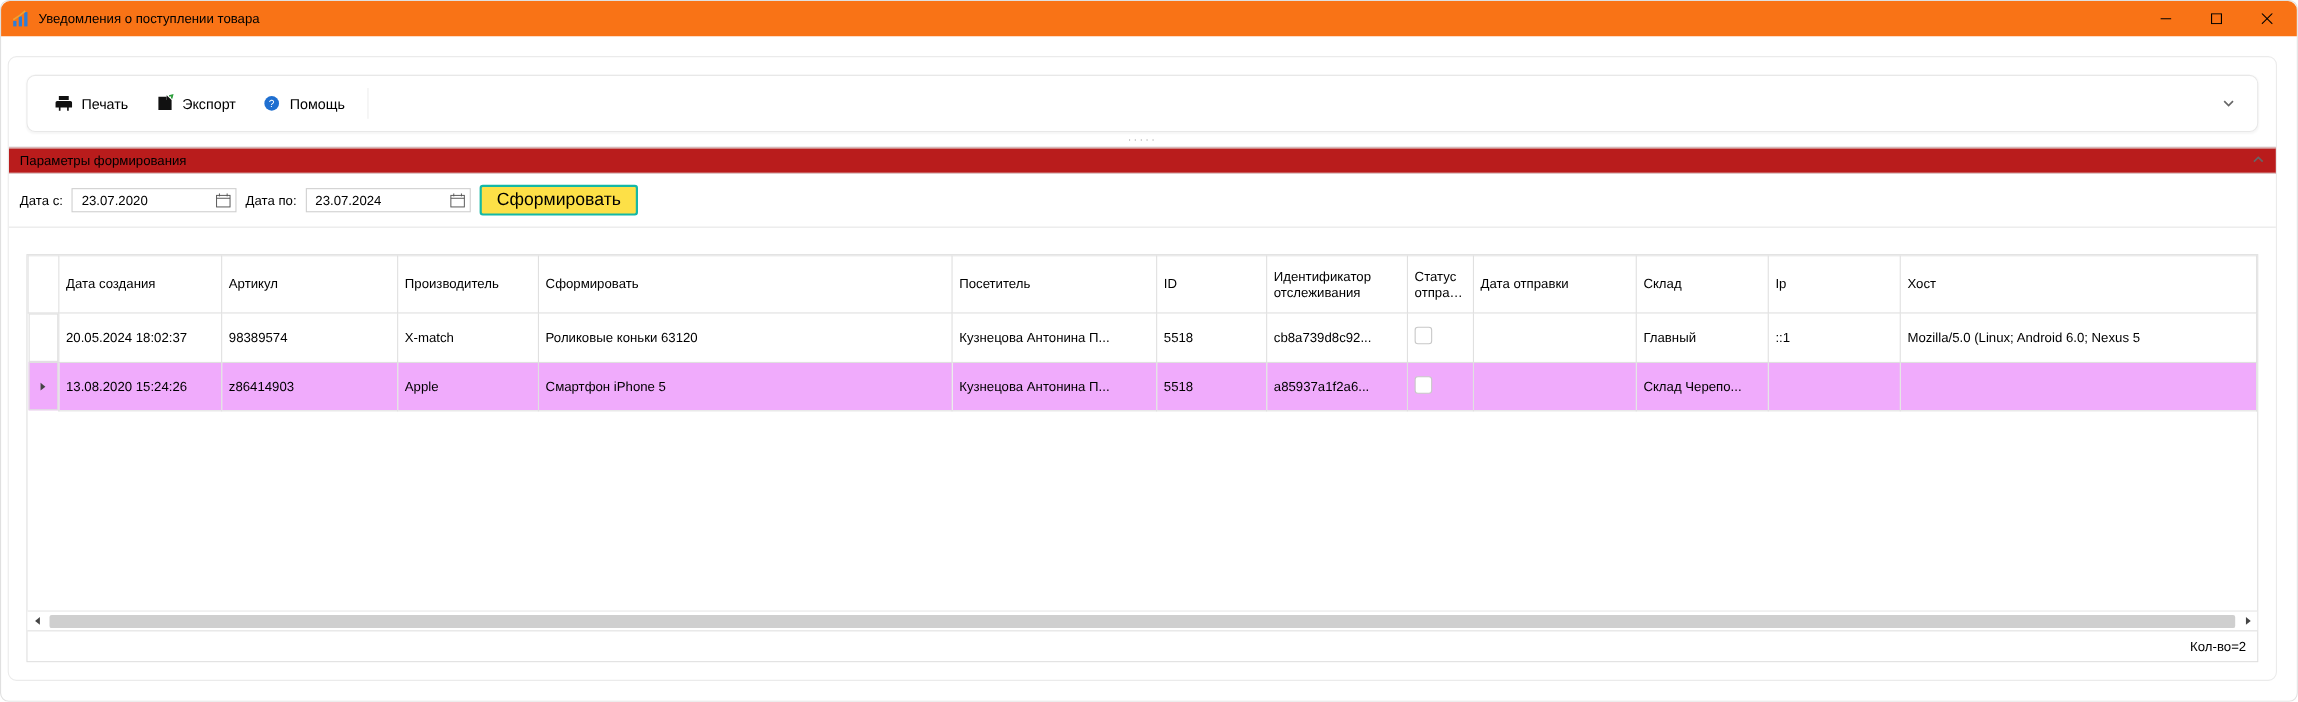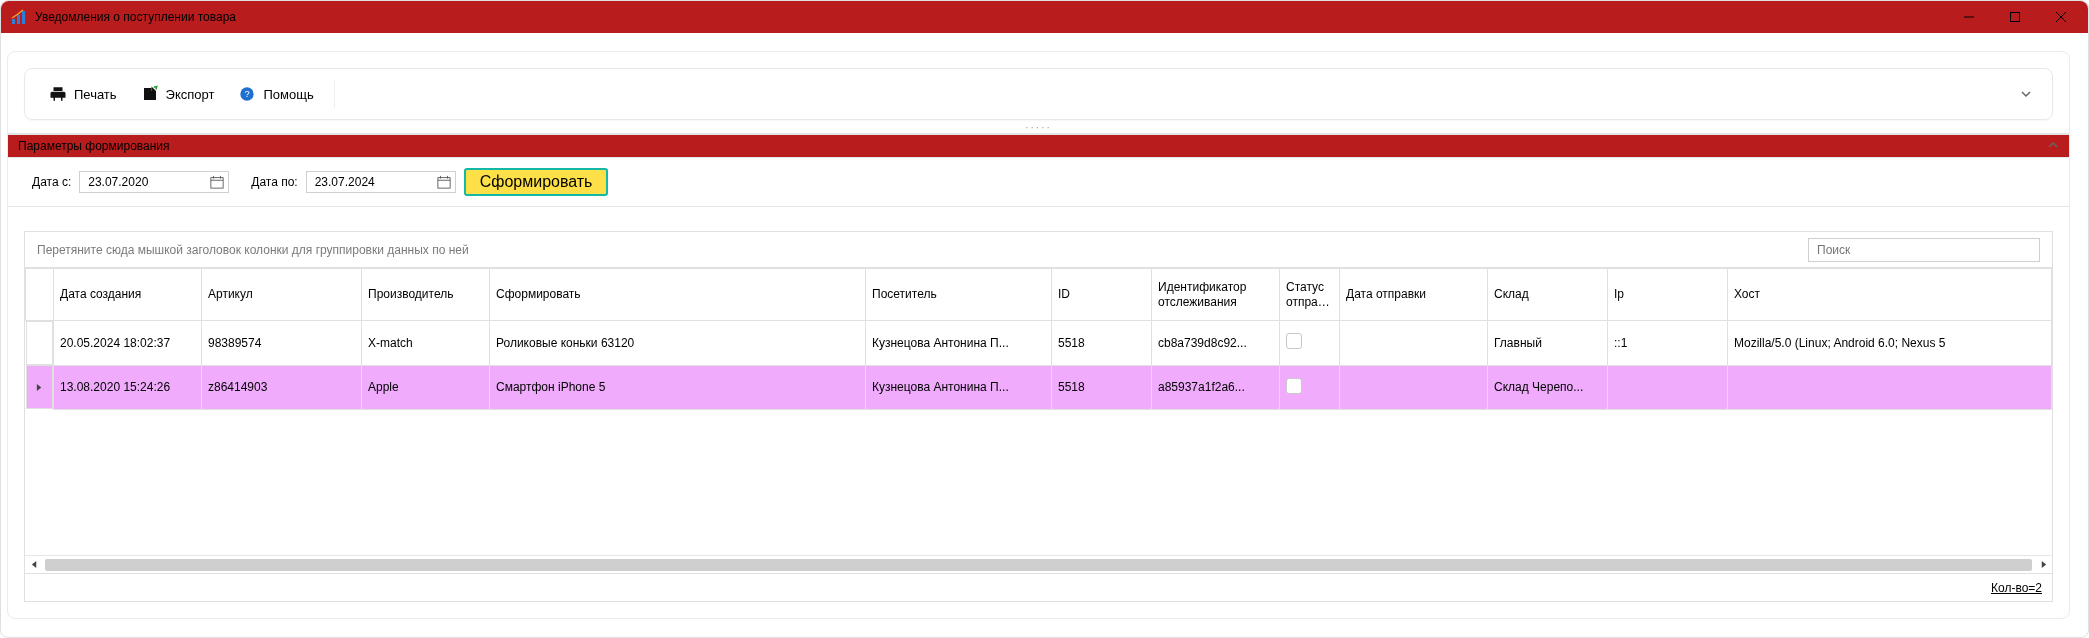--- a/index.html
+++ b/index.html
@@ -17,21 +17,21 @@
   border: 1px solid #e0e0e0;
   border-radius: 8px;
   display: flex;
   flex-direction: column;
 }
 .titlebar {
   height: 32px;
   display: flex;
   align-items: center;
   padding: 0 4px 0 10px;
-  background: #b91c1c;
+  background: #f97316;
   border-radius: 8px 8px 0 0;
 }
 .titlebar .app-icon { width: 16px; height: 16px; margin-right: 8px; }
 .titlebar .title { font-size: 12px; color: #000; flex: 0 0 auto; }
 .titlebar .spacer { flex: 1; }
 .win-btn {
   width: 46px; height: 30px;
   display: flex; align-items: center; justify-content: center;
   color: #000;
 }
@@ -89,21 +89,21 @@
   font-size:12px;
   background:#b91c1c;
 }
 .params-header .spacer{flex:1;}
 .params-body {
   display:flex; align-items:center;
   gap:8px;
   padding:10px 10px;
   border-bottom:1px solid #e5e5e5;
 }
-.params-body label { font-size:12px;margin-left:14px; }
+.params-body label { font-size:12px; }
 .date-input {
   border:1px solid #d0d0d0;
   height:22px;
   display:flex; align-items:center;
   padding:0 4px 0 8px;
   font-size:12px;
   background:#fff;
   gap:6px;
   width:150px;
   justify-content:space-between;
@@ -192,21 +192,21 @@
   height:18px;
   display:flex; align-items:center;
   background:#fff;
   border-top:1px solid #e6e6e6;
 }
 .hscroll .arrow{width:18px;height:18px;display:flex;align-items:center;justify-content:center;color:#444;}
 .hscroll .track{flex:1;height:12px;background:#cfcfcf;border-radius:2px;margin:0 2px;}
 .footer{
   height:28px;border-top:1px solid #e0e0e0;
   display:flex;align-items:center;justify-content:flex-end;
-  padding:0 10px;font-size:12px;text-decoration:underline;
+  padding:0 10px;font-size:12px;
 }
 </style>
 </head>
 <body>
 
 <div class="window">
   <div class="titlebar">
     <span class="app-icon">
       <svg viewBox="0 0 16 16">
           <rect x="1" y="10" width="3" height="5" fill="#2e7dd7"></rect>
@@ -313,25 +313,20 @@
                   <line x1="12" y1="1" x2="12" y2="4" stroke="#555"></line>
                 </svg>
             </span>
           </div>
           <button class="primary-btn">Сформировать</button>
         </div>
       </div>
 
       <div class="grid-wrap">
         <div class="grid">
-          <div class="group-panel">
-            <span>Перетяните сюда мышкой заголовок колонки для группировки данных по ней</span>
-            <span class="spacer"></span>
-            <input class="search-input" placeholder="Поиск" style="">
-          </div>
           <div class="grid-body">
             <table class="data">
               <colgroup>
                 <col class="col-expand">
                   <col class="col-date">
                   <col class="col-art">
                   <col class="col-manu">
                   <col class="col-name">
                   <col class="col-visitor">
                   <col class="col-id">

